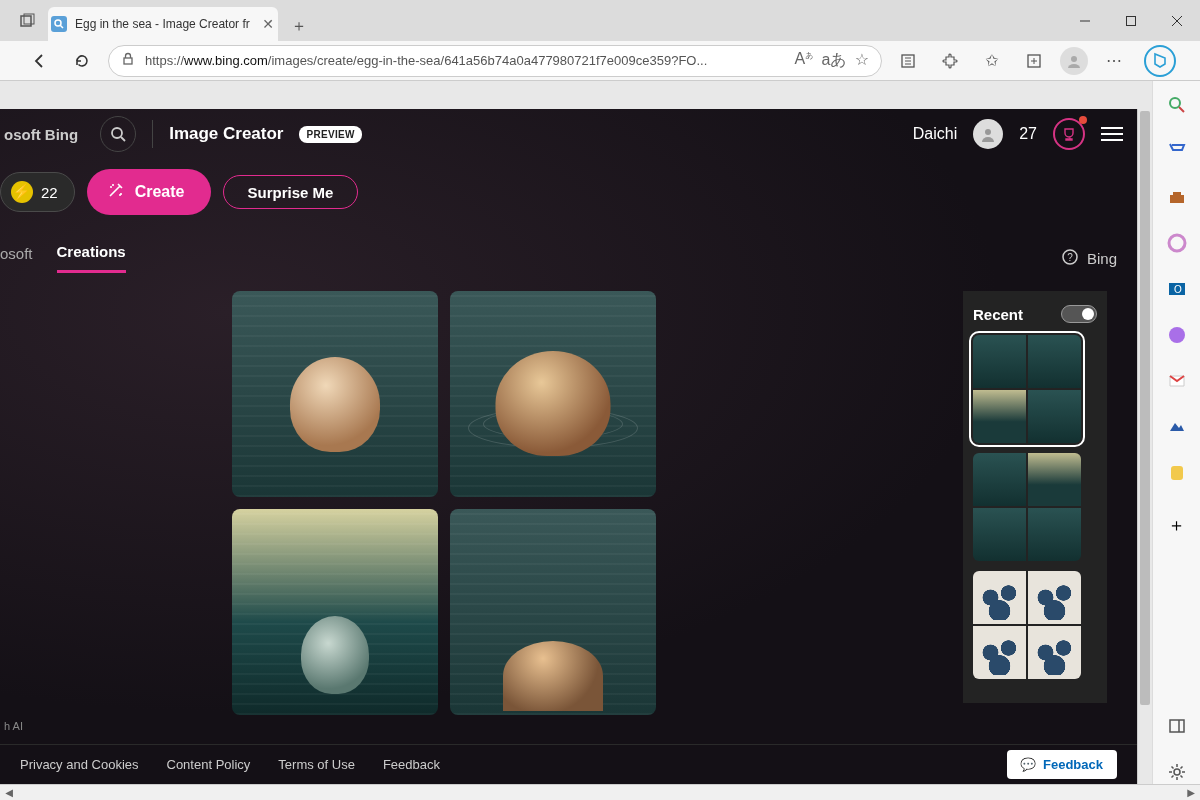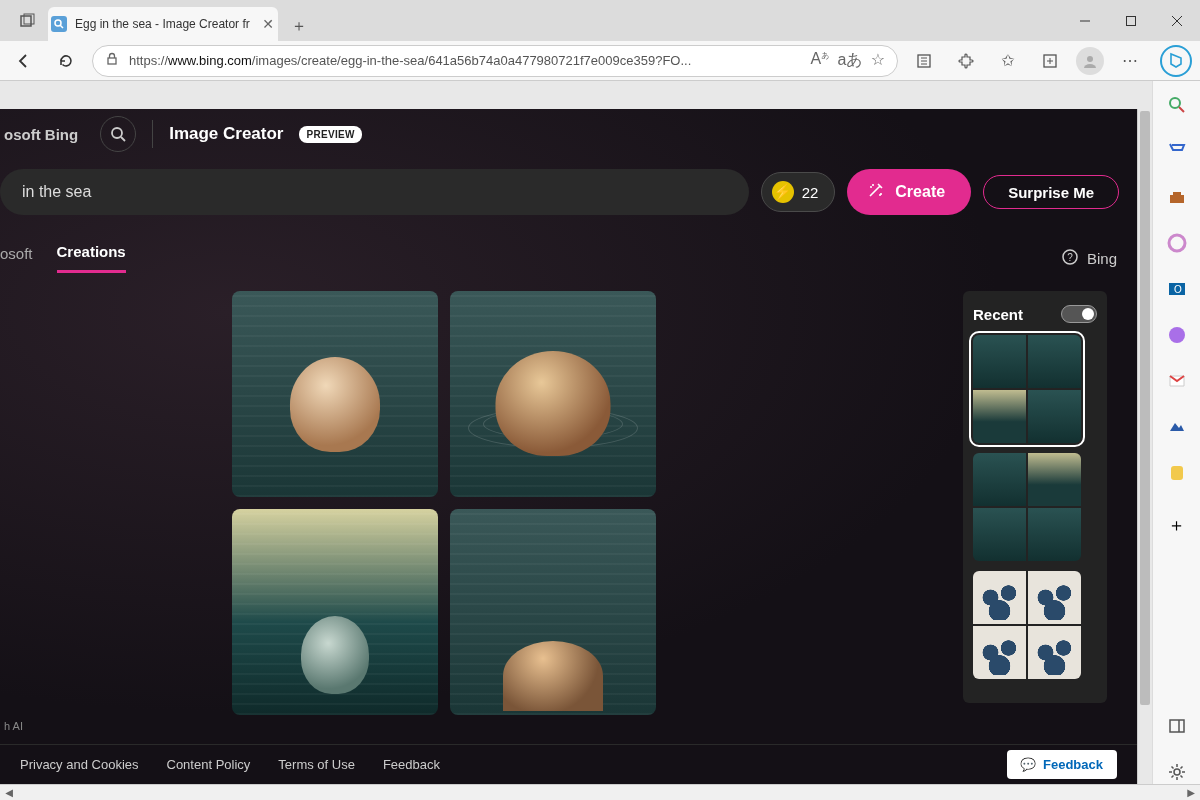--- a/index.html
+++ b/index.html
@@ -10,21 +10,21 @@
 .tab-area { display: flex; align-items: flex-end; height: 100%; padding-left: 8px; }
 .tab-spacer { width: 40px; height: 100%; display: flex; align-items: center; justify-content: center; }
 .tab { background: #f7f7f7; height: 34px; display: flex; align-items: center; padding: 0 3px; border-radius: 6px 6px 0 0; gap: 8px; min-width: 230px; position: relative; }
 .tab-icon { width: 16px; height: 16px; background: #5aa0d8; border-radius: 3px; display:flex; align-items:center; justify-content:center; color:white; font-size:10px;}
 .tab-title { font-size: 12px; color: #333; white-space: nowrap; overflow: hidden; text-overflow: ellipsis; flex: 1; }
 .tab-close { width: 14px; height: 14px; color: #666; font-size: 14px; line-height: 14px; text-align: center; cursor: pointer; }
 .new-tab { width: 30px; height: 30px; display: flex; align-items: center; justify-content: center; color: #555; font-size: 16px; cursor: pointer; margin-left: 6px; }
 .win-controls { margin-left: auto; display: flex; height: 100%; }
 .win-btn { width: 46px; display: flex; align-items: center; justify-content: center; color: #333; cursor: pointer; }
 
-.toolbar { height: 40px; background: #f7f7f7; display: flex; align-items: center; padding: 0 8px; gap: 10px; border-bottom: 1px solid #ccc; }
+.toolbar { height: 40px; background: #f7f7f7; display: flex; align-items: center; padding: 0 24px; gap: 10px; border-bottom: 1px solid #ccc; }
 .tb-btn { width: 32px; height: 32px; display: flex; align-items: center; justify-content: center; color: #555; border-radius: 4px; cursor: pointer; }
 .addr { flex: 1; height: 32px; background: #fff; border: 1px solid #ccc; border-radius: 16px; display: flex; align-items: center; padding: 0 12px; gap: 10px; }
 .addr-lock { color: #666; }
 .addr-url { flex: 1; font-size: 13px; color: #555; white-space: nowrap; overflow: hidden; text-overflow: ellipsis; }
 .addr-url .domain { color: #111; }
 .addr-actions { display: flex; gap: 8px; color: #666; justify-content: center; }
 .avatar-circle { width: 28px; height: 28px; background: #ddd; border-radius: 50%; display:flex; align-items:center; justify-content:center;}
 
 
 .content-row { display: flex; height: calc(800px - 41px - 40px - 16px); }
@@ -71,21 +71,21 @@
 .sea-sunset { background: linear-gradient(180deg,#d6d2a0 0%, #1e4a4a 55%, #0f2a2a 100%); }
 .water::before { content:""; position:absolute; inset:0; background: repeating-linear-gradient(0deg, rgba(255,255,255,0.04) 0 2px, transparent 2px 10px);}
 .egg { position:absolute; left:50%; transform:translateX(-50%); border-radius: 50% 50% 45% 45%; }
 .egg1 { bottom: 22%; width: 90px; height: 95px; background: radial-gradient(circle at 40% 30%, #f0d8b8, #a87850 70%); }
 .egg2 { bottom: 20%; width: 115px; height: 105px; background: radial-gradient(circle at 40% 30%, #e8c898, #8a5a38 70%); }
 .egg3 { bottom: 10%; width: 68px; height: 78px; background: radial-gradient(circle at 40% 35%, #c8d8d0, #5a7870 70%); }
 .egg4 { bottom: 2%; width: 100px; height: 70px; background: radial-gradient(circle at 40% 25%, #e8c090, #7a5538 70%); border-radius: 50% 50% 0 0;}
 .ripple { position:absolute; left:50%; transform:translateX(-50%); border: 1px solid rgba(255,255,255,0.15); border-radius:50%; }
 
 
-.recent-panel { margin-left: auto; width: 144px; background: #232323; border-radius: 6px; padding: 14px 10px; height: fit-content; }
+.recent-panel { margin-left: auto; width: 144px; background: #232323; border-radius: 0; padding: 14px 10px; height: fit-content; }
 .recent-hdr { display: flex; align-items: center; justify-content: space-between; margin-bottom: 12px; }
 .recent-title { font-size: 15px; font-weight: 600; }
 .toggle { width: 36px; height: 18px; background: #555; border: 1px solid #999; border-radius: 10px; position: relative; cursor:pointer;}
 .toggle::after { content:""; position:absolute; right:2px; top:2px; width:12px; height:12px; background:#fff; border-radius:50%; }
 .recent-item { width: 108px; height: 108px; border-radius: 6px; margin-bottom: 10px; display:grid; grid-template-columns:1fr 1fr; grid-template-rows:1fr 1fr; gap:2px; overflow:hidden; cursor:pointer;}
 .recent-item.sel { outline: 2px solid #fff; outline-offset: 2px; }
 .rcell { background: linear-gradient(180deg,#2a5252, #123030); }
 .rcell.s { background: linear-gradient(180deg,#c0bc90, #1a3a3a 60%);}
 .rcell.p { background: #e8e4dc; position:relative;}
 .rcell.p::before { content:""; position:absolute; inset:4px; background: radial-gradient(circle at 50% 80%, #2a4a6a 25%, transparent 26%), radial-gradient(circle at 30% 50%, #2a4a6a 20%, transparent 21%), radial-gradient(circle at 70% 40%, #2a4a6a 18%, transparent 19%);}
@@ -219,26 +219,43 @@
         <span class="brand">osoft Bing</span>
         <div class="search-circ">
             <svg width="16" height="16" viewBox="0 0 16 16">
               <circle cx="7" cy="7" r="5" fill="none" stroke="#ccc" stroke-width="1.8"></circle>
               <line x1="11" y1="11" x2="15" y2="15" stroke="#ccc" stroke-width="1.8"></line>
             </svg>
           </div>
         <div class="vline"></div>
         <span class="ic-title">Image Creator</span>
         <span class="preview-badge">PREVIEW</span>
+        <div class="phdr-right">
+          <span class="uname">Daichi</span>
+          <div class="uavatar">
+              <svg width="18" height="18" viewBox="0 0 18 18">
+                <circle cx="9" cy="7" r="3" fill="#999"></circle>
+                <path d="M3 17a6 5 0 0 1 12 0" fill="#999"></path>
+              </svg>
+            </div>
+          <span class="points">27</span>
+          <div class="trophy">
+              <svg width="16" height="16" viewBox="0 0 16 16">
+                <path d="M4 3h8v4a4 4 0 0 1-8 0zM7 11h2v2H5v1h6v-1H9v-2" fill="none" stroke="#d63384" stroke-width="1.4"></path>
+              </svg>
+            </div>
+          <div class="burger">
+              <span></span>
+              <span></span>
+              <span></span>
+            </div>
+        </div>
       </div>
 
       <div class="prompt-row">
-        <div class="prompt-input">
-            <span>in the sea</span>
-          </div>
         <div class="boost">
           <span class="bolt">⚡</span>
           <span>22</span>
         </div>
         <div class="btn-create">
           <span><svg width="18" height="18" viewBox="0 0 18 18">
                 <path d="M3 15 L13 5 M11 3l4 4M6 3v2M3 6h2M14 12v2M12 14h2" stroke="#fff" stroke-width="1.6" fill="none"></path>
               </svg></span>
           <span>Create</span>
         </div>

